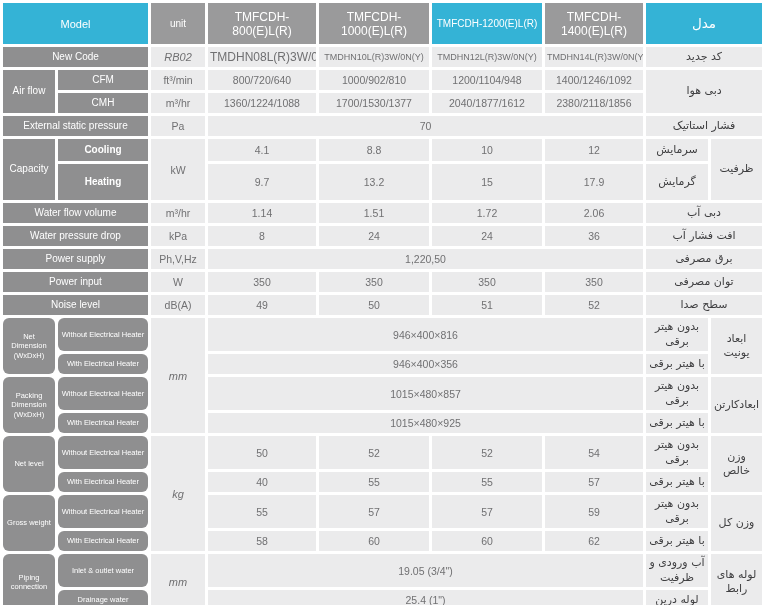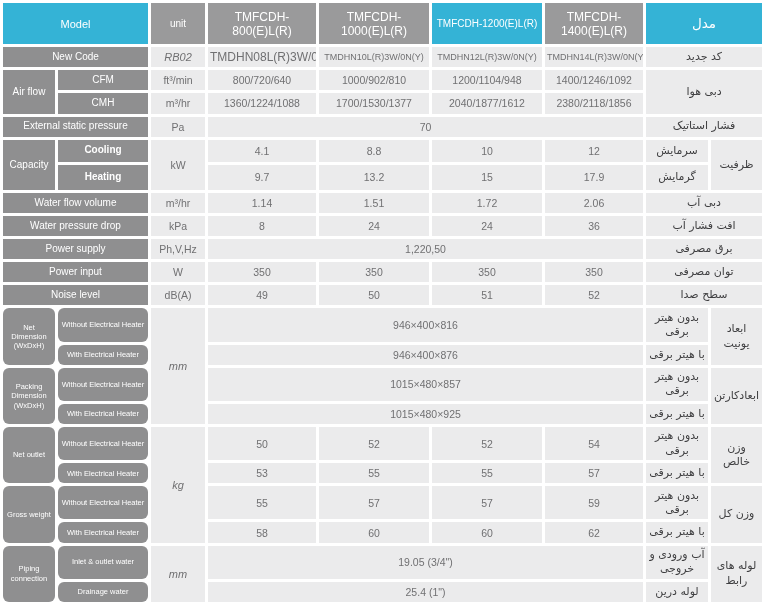--- a/index.html
+++ b/index.html
@@ -106,21 +106,21 @@
     <td class="gl b">Cooling</td>
     <td class="d" rowspan="2">kW</td>
     <td class="d">4.1</td>
     <td class="d">8.8</td>
     <td class="d">10</td>
     <td class="d">12</td>
     <td class="fa">سرمایش</td>
     <td class="fa" rowspan="2">ظرفیت</td>
   </tr>
 
-  <tr class="r-s" style="height:25px">
+  <tr class="r-s" style="height:36px">
     <td class="gl b">Heating</td>
     <td class="d">9.7</td>
     <td class="d">13.2</td>
     <td class="d">15</td>
     <td class="d">17.9</td>
     <td class="fa">گرمایش</td>
   </tr>
 
   <tr class="r-s">
     <td class="gl" colspan="2">Water flow volume</td>
@@ -173,53 +173,53 @@
     <td class="gl sm" rowspan="2">Net Dimension (WxDxH)</td>
     <td class="gl sm">Without Electrical Heater</td>
     <td class="d u" rowspan="4">mm</td>
     <td class="d" colspan="4">946×400×816</td>
     <td class="fa">بدون هیتر برقی</td>
     <td class="fa" rowspan="2">ابعاد یونیت</td>
   </tr>
 
   <tr class="r-s">
     <td class="gl sm">With Electrical Heater</td>
-    <td class="d" colspan="4">946×400×876</td>
+    <td class="d" colspan="4">946×400×356</td>
     <td class="fa">با هیتر برقی</td>
   </tr>
 
   <tr class="r-t">
     <td class="gl sm" rowspan="2">Packing Dimension (WxDxH)</td>
     <td class="gl sm">Without Electrical Heater</td>
     <td class="d" colspan="4">1015×480×857</td>
     <td class="fa">بدون هیتر برقی</td>
     <td class="fa" rowspan="2">ابعادکارتن</td>
   </tr>
 
   <tr class="r-s">
     <td class="gl sm">With Electrical Heater</td>
     <td class="d" colspan="4">1015×480×925</td>
     <td class="fa">با هیتر برقی</td>
   </tr>
 
   <tr class="r-t">
-    <td class="gl sm" rowspan="2">Net outlet</td>
+    <td class="gl sm" rowspan="2">Net level</td>
     <td class="gl sm">Without Electrical Heater</td>
     <td class="d u" rowspan="4">kg</td>
     <td class="d">50</td>
     <td class="d">52</td>
     <td class="d">52</td>
     <td class="d">54</td>
     <td class="fa">بدون هیتر برقی</td>
     <td class="fa" rowspan="2">وزن خالص</td>
   </tr>
 
   <tr class="r-s">
     <td class="gl sm">With Electrical Heater</td>
-    <td class="d">53</td>
+    <td class="d">40</td>
     <td class="d">55</td>
     <td class="d">55</td>
     <td class="d">57</td>
     <td class="fa">با هیتر برقی</td>
   </tr>
 
   <tr class="r-t">
     <td class="gl sm" rowspan="2">Gross weight</td>
     <td class="gl sm">Without Electrical Heater</td>
     <td class="d">55</td>
@@ -237,21 +237,21 @@
     <td class="d">60</td>
     <td class="d">62</td>
     <td class="fa">با هیتر برقی</td>
   </tr>
 
   <tr class="r-t">
     <td class="gl sm" rowspan="2">Piping connection</td>
     <td class="gl sm">Inlet &amp; outlet water</td>
     <td class="d u" rowspan="2">mm</td>
     <td class="d" colspan="4">19.05 (3/4")</td>
-    <td class="fa">آب ورودی و خروجی</td>
+    <td class="fa">آب ورودی و ظرفیت</td>
     <td class="fa" rowspan="2">لوله های رابط</td>
   </tr>
 
   <tr class="r-s">
     <td class="gl sm">Drainage water</td>
     <td class="d" colspan="4">25.4 (1")</td>
     <td class="fa">لوله درین</td>
   </tr>
 
   </tbody>

